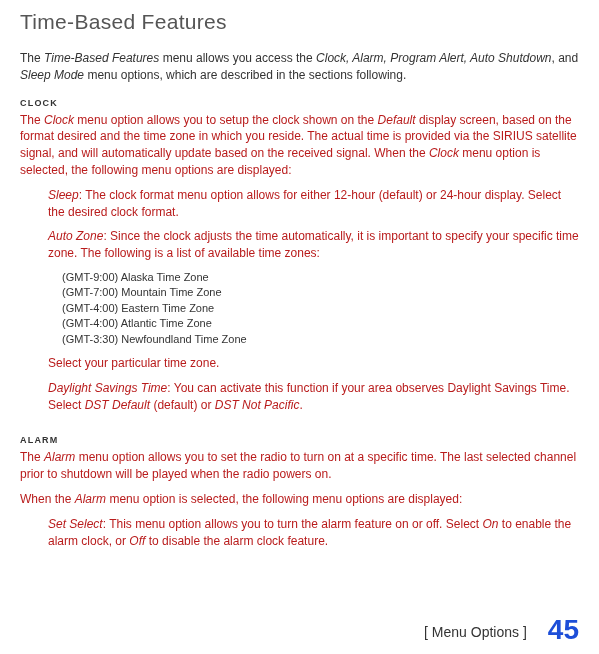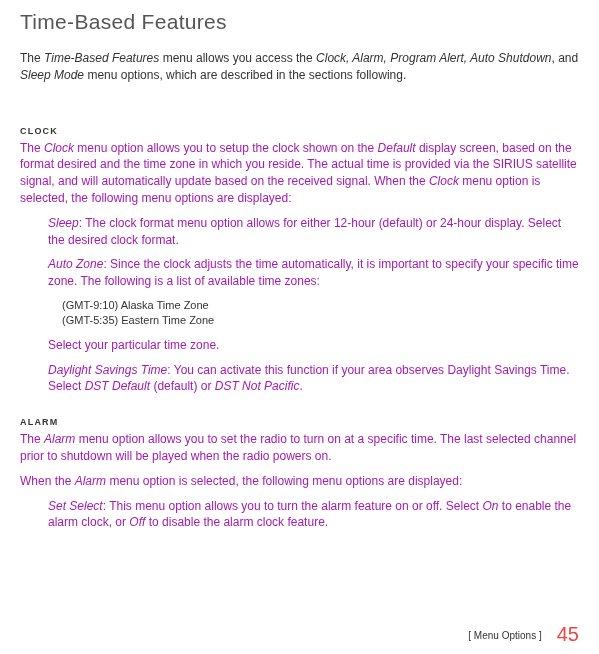--- a/index.html
+++ b/index.html
@@ -18,33 +18,33 @@
     font-size: 21px;
     font-weight: normal;
     color: #555;
     margin-bottom: 16px;
     letter-spacing: 0.3px;
   }
   .intro {
     font-size: 12px;
     line-height: 1.4;
     color: #333;
-    margin-bottom: 42px;
+    margin-bottom: 14px;
   }
   .section-label {
     font-size: 9px;
     font-weight: bold;
     letter-spacing: 1.2px;
     color: #333;
     margin-bottom: 4px;
   }
   .body-text {
     font-size: 12px;
     line-height: 1.4;
-    color: #a21caf;
+    color: #b91c1c;
     margin-bottom: 8px;
   }
   .indent {
     padding-left: 28px;
   }
   .indent2 {
     padding-left: 42px;
   }
   .tz-list {
     font-size: 11px;
@@ -54,48 +54,51 @@
     margin-bottom: 8px;
   }
   .footer {
     position: absolute;
     bottom: 8px;
     right: 20px;
     font-size: 11px;
     color: #333;
   }
   .footer .section-name {
-    font-size: 10px;
-    margin-right: 12px;
+    font-size: 14px;
+    margin-right: 18px;
   }
   .footer .pagenum {
-    font-size: 20px;
-    color: #ef4444;
-    font-weight: normal;
+    font-size: 28px;
+    color: #1d4ed8;
+    font-weight: bold;
     vertical-align: -2px;
   }
   em { font-style: italic; }
 </style>
 </head>
 <body>
 
 <div class="page-title">Time-Based Features</div>
 
 <div class="intro">The <em>Time-Based Features</em> menu allows you access the <em>Clock, Alarm, Program Alert, Auto Shutdown</em>, and <em>Sleep Mode</em> menu options, which are described in the sections following.</div>
 
 <div class="section-label">CLOCK</div>
 <div class="body-text">The <em>Clock</em> menu option allows you to setup the clock shown on the <em>Default</em> display screen, based on the format desired and the time zone in which you reside. The actual time is provided via the SIRIUS satellite signal, and will automatically update based on the received signal. When the <em>Clock</em> menu option is selected, the following menu options are displayed:</div>
 
 <div class="body-text indent"><em>Sleep</em>: The clock format menu option allows for either 12-hour (default) or 24-hour display. Select the desired clock format.</div>
 
 <div class="body-text indent"><em>Auto Zone</em>: Since the clock adjusts the time automatically, it is important to specify your specific time zone. The following is a list of available time zones:</div>
 
 <div class="tz-list indent2">
-  <div>(GMT-9:10) Alaska Time Zone</div>
-  <div>(GMT-5:35) Eastern Time Zone</div>
+  <div>(GMT-9:00) Alaska Time Zone</div>
+  <div>(GMT-7:00) Mountain Time Zone</div>
+  <div>(GMT-4:00) Eastern Time Zone</div>
+  <div>(GMT-4:00) Atlantic Time Zone</div>
+  <div>(GMT-3:30) Newfoundland Time Zone</div>
 </div>
 
 <div class="body-text indent">Select your particular time zone.</div>
 
 <div class="body-text indent"><em>Daylight Savings Time</em>: You can activate this function if your area observes Daylight Savings Time. Select <em>DST Default</em> (default) or <em>DST Not Pacific</em>.</div>
 
 <div style="height:14px"></div>
 
 <div class="section-label">ALARM</div>
 <div class="body-text">The <em>Alarm</em> menu option allows you to set the radio to turn on at a specific time. The last selected channel prior to shutdown will be played when the radio powers on.</div>

